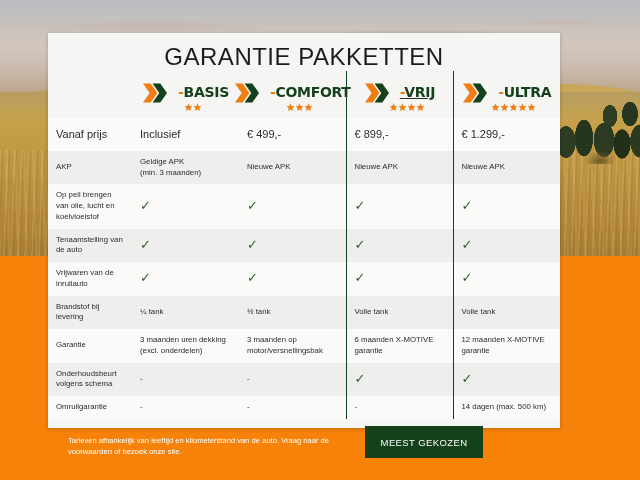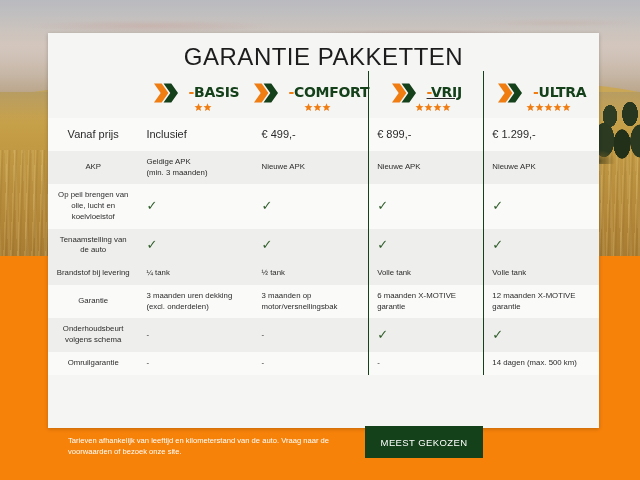--- a/index.html
+++ b/index.html
@@ -87,21 +87,21 @@
   }
 
   
   #orange-band{
     position:absolute; left:0; top:256px; width:640px; height:224px;
     background:#f7820a; z-index:1;
   }
 
   
   #card{
-    position:absolute; left:48px; top:33px; width:551px; height:395px;
+    position:absolute; left:48px; top:33px; width:512px; height:395px;
     background:#f5f5f4; z-index:3;
     box-shadow:0 1px 4px rgba(0,0,0,.22);
   }
 
   #title{
     text-align:center;
     font-size:24px;
     letter-spacing:.5px;
     color:#1c1c1c;
     font-weight:400;
@@ -135,21 +135,21 @@
   #pkg-table td{
     font-size:7.8px;
     color:#2b2b2b;
     padding:6px 8px;
     vertical-align:middle;
     line-height:1.38;
   }
   #pkg-table tr.alt td{ background:#eeeeec; }
   #pkg-table tr.white td{ background:#fafaf9; }
 
-  td.label-cell{ color:#333;text-align:center; }
+  td.label-cell{ color:#333; }
   tr.price-row td{ font-size:11px !important; color:#1d1d1d; padding-top:9px !important; padding-bottom:9px !important; }
 
   
   td.hl{
     border-left:1.4px solid #14401a;
     border-right:1.4px solid #14401a;
   }
   #logo-row td.hl{ border-left:1.4px solid #14401a; border-right:1.4px solid #14401a;text-decoration:underline; }
 
   .check{
@@ -323,20 +323,27 @@
           <td class="hl"><span class="check">✓</span></td>
           <td><span class="check">✓</span></td>
         </tr>
         <tr class="alt">
           <td class="label-cell">Tenaamstelling van de auto</td>
           <td><span class="check">✓</span></td>
           <td><span class="check">✓</span></td>
           <td class="hl"><span class="check">✓</span></td>
           <td><span class="check">✓</span></td>
         </tr>
+        <tr class="white">
+          <td class="label-cell">Vrijwaren van de inruilauto</td>
+          <td><span class="check">✓</span></td>
+          <td><span class="check">✓</span></td>
+          <td class="hl"><span class="check">✓</span></td>
+          <td><span class="check">✓</span></td>
+        </tr>
         <tr class="alt">
           <td class="label-cell">Brandstof bij levering</td>
           <td>¼ tank</td>
           <td>½ tank</td>
           <td class="hl">Volle tank</td>
           <td>Volle tank</td>
         </tr>
         <tr class="white">
           <td class="label-cell">Garantie</td>
           <td>3 maanden uren dekking<br>(excl. onderdelen)</td>

